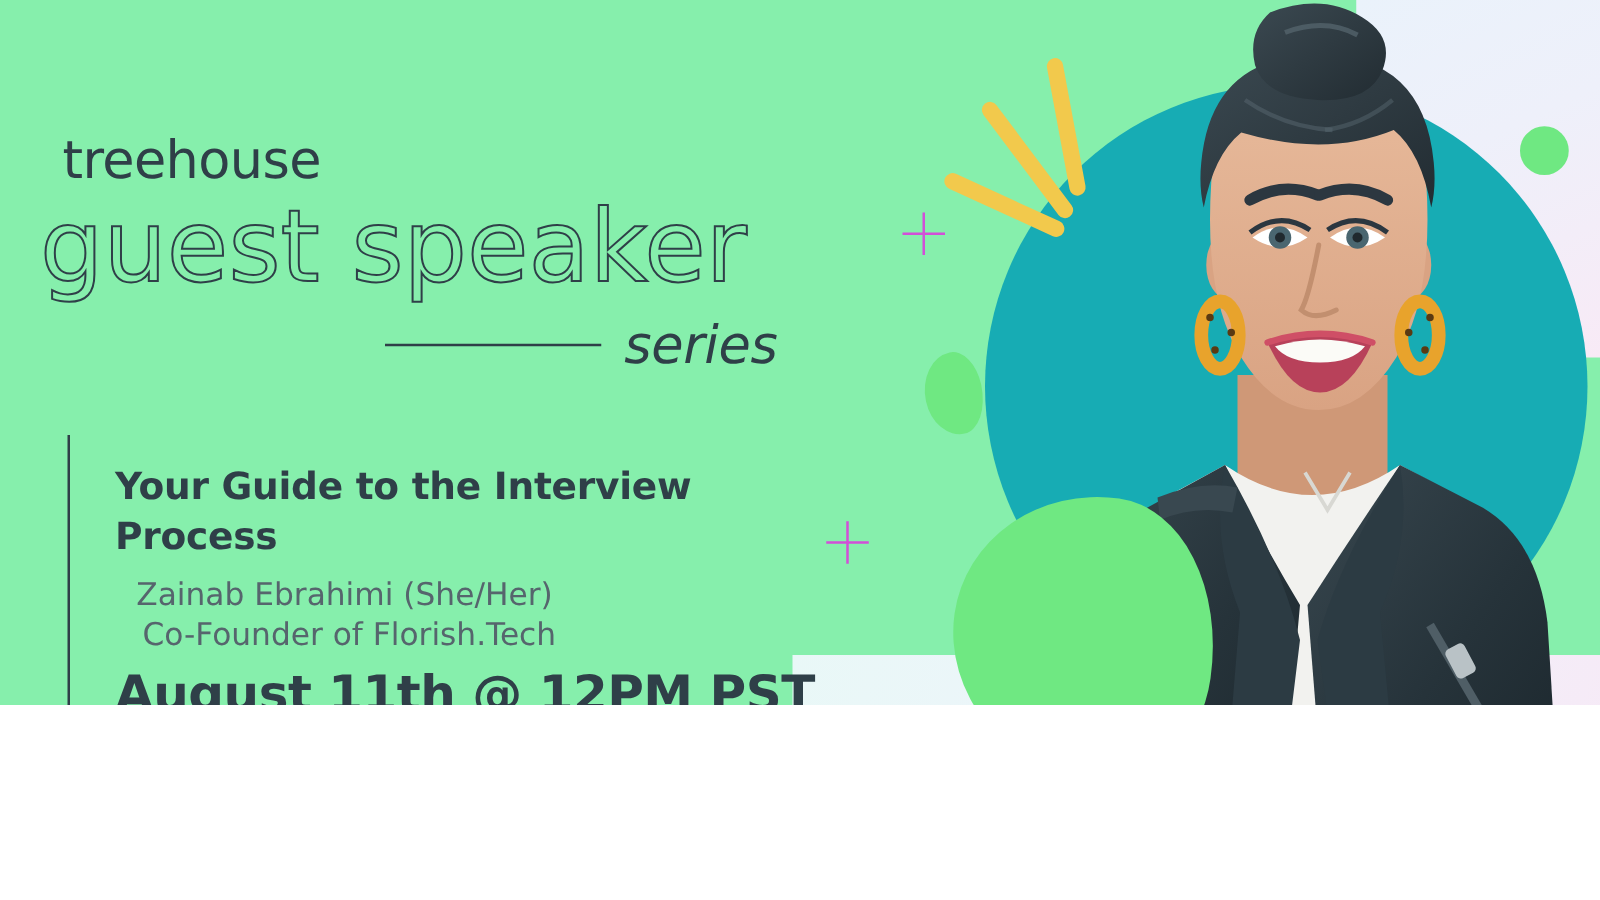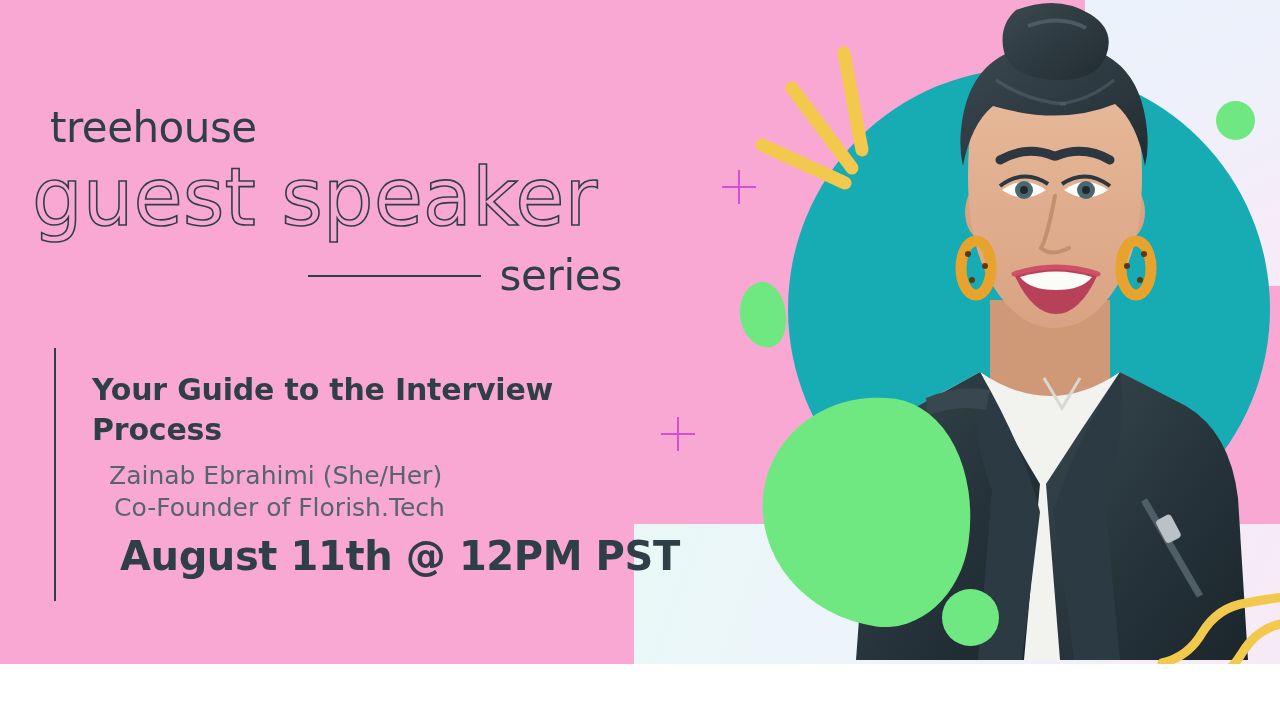--- a/index.html
+++ b/index.html
@@ -3,23 +3,23 @@
 <meta charset="utf-8">
 <style>
   html, body {
     margin: 0;
     padding: 0;
     background: #ffffff;
   }
   #stage {
     position: relative;
     width: 1280px;
-    height: 664px;
+    height: 564px;
     overflow: hidden;
-    background: #f9a8d4;
+    background: #86efac;
     font-family: "DejaVu Sans", sans-serif;
   }
 
   
   .pastel-tr {
     position: absolute;
     left: 1085px; top: 0;
     width: 195px; height: 286px;
     background: linear-gradient(155deg, #eaf2fb 0%, #eef0fa 42%, #f8eaf6 100%);
   }
@@ -112,20 +112,21 @@
     -webkit-text-stroke: 1.6px #2f3f48;
     white-space: nowrap;
   }
   .series-row {
     position: absolute;
     left: 308px; top: 255px;
     width: 314px;
     display: flex;
     align-items: center;
     gap: 18px;
+    font-style: italic;
   }
   .series-rule {
     flex: 1 1 auto;
     height: 2px;
     background: #2f3f48;
   }
   .series-word {
     font-size: 42px;
     font-weight: 400;
     color: #2f3f48;
@@ -169,21 +170,20 @@
     margin-left: 22px;
   }
   .event-when {
     position: absolute;
     left: 92px; top: 532px;
     font-size: 40px;
     font-weight: 700;
     line-height: 1.2;
     color: #2f3f48;
     letter-spacing: -0.4px;
-    margin-left: 28px;
   }
 </style>
 </head>
 <body>
 
 <div id="stage">
 
   <div class="pastel-tr"></div>
   <div class="pastel-bl"></div>
 

